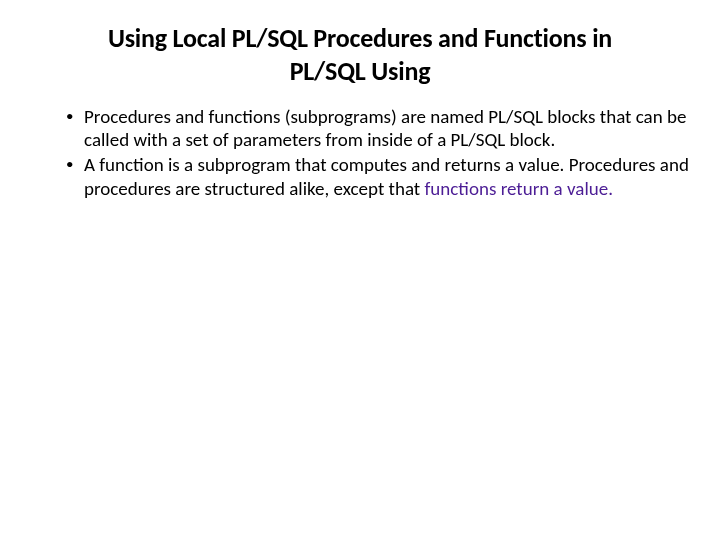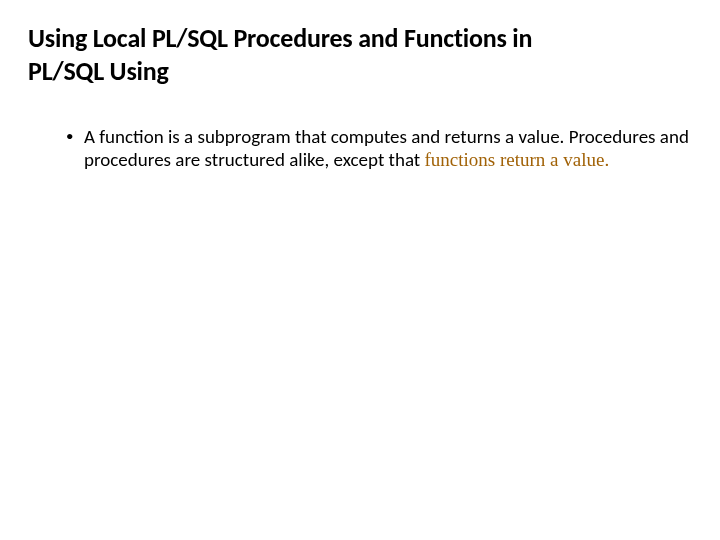--- a/index.html
+++ b/index.html
@@ -12,22 +12,23 @@
       height: 540px;
       background: #ffffff;
       font-family: Calibri, 'Segoe UI', Arial, sans-serif;
       color: #000000;
       padding: 22px 28px 28px 28px;
       overflow: hidden;
     }
     .title {
       font-size: 26px;
       font-weight: 700;
+      text-align: center;
       line-height: 1.25;
-      margin-bottom: 38px;
+      margin-bottom: 18px;
       letter-spacing: -0.2px;
     }
     .bullet-list {
       list-style: none;
       padding-left: 38px;
     }
     .bullet-item {
       position: relative;
       font-size: 19px;
       line-height: 1.22;
@@ -36,29 +37,31 @@
     }
     .bullet-item::before {
       content: "•";
       position: absolute;
       left: 0;
       top: 0;
       font-size: 15px;
       line-height: 1.5;
     }
     .emph {
-      color: #a16207;
-      font-family: Liberation Serif, serif;
+      color: #4c1d95;
     }
   </style>
 </head>
 <body>
 
 <h1 class="title">
   <span>Using Local PL/SQL Procedures and Functions in</span><br>
   <span>PL/SQL Using</span>
 </h1>
 
 <ul class="bullet-list">
   <li class="bullet-item">
+    <span>Procedures and functions (subprograms) are named PL/SQL blocks that can be called with a set of parameters from inside of a PL/SQL block.</span>
+  </li>
+  <li class="bullet-item">
     <span>A function is a subprogram that computes and returns a value. Procedures and procedures are structured alike, except that </span><span class="emph">functions return a value.</span>
   </li>
 </ul>
 
 </body></html>

